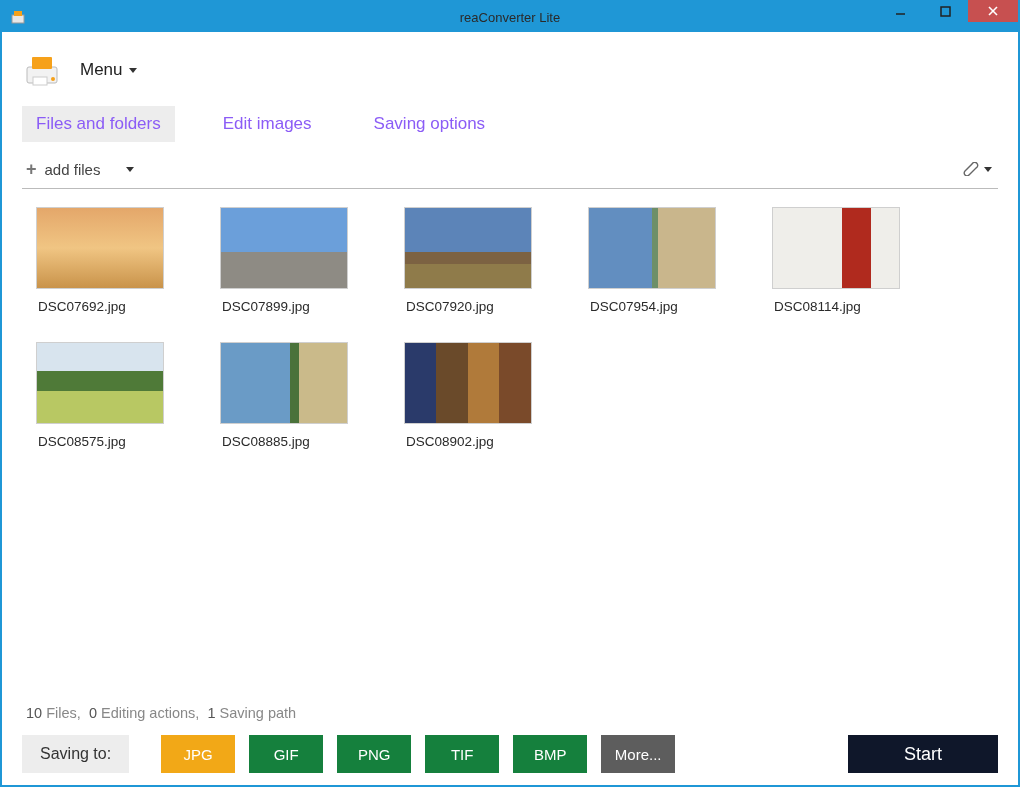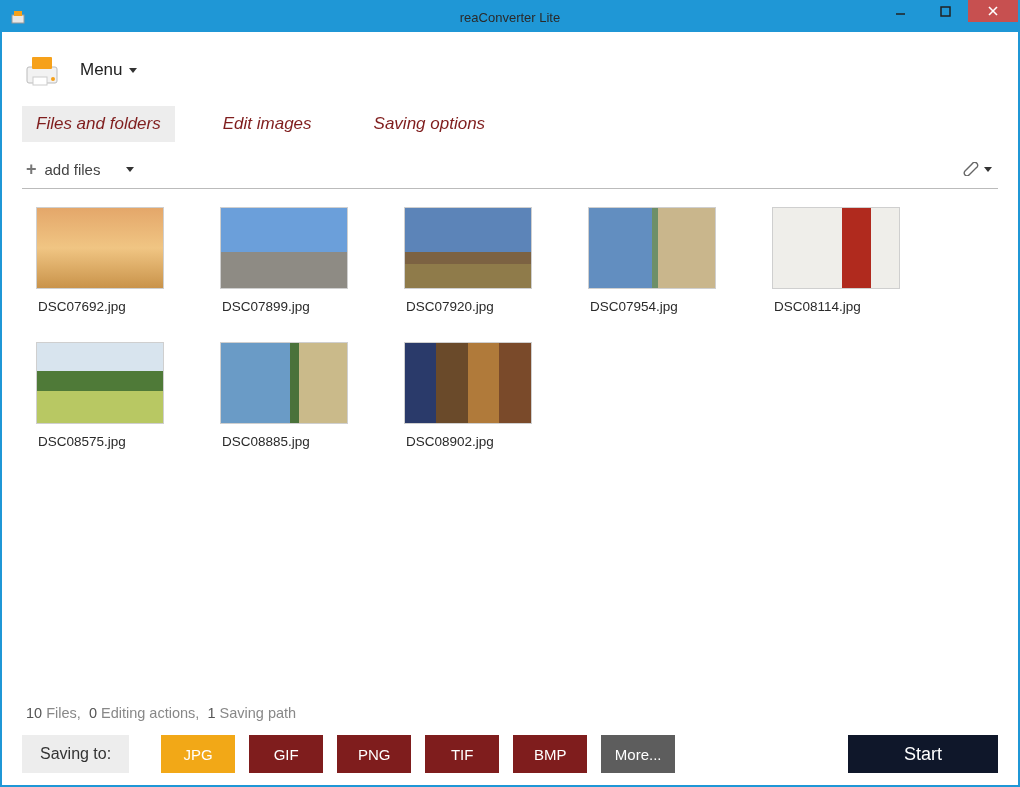--- a/index.html
+++ b/index.html
@@ -16,21 +16,21 @@
   .win-btn svg { display:block; }
 
   .client { flex: 1; background: #fff; padding: 16px 20px 12px 20px; display: flex; flex-direction: column; }
 
   .menu-row { display: flex; align-items: center; gap: 12px; margin-top: 4px; margin-bottom: 18px; }
   .app-icon { width: 40px; height: 36px; display:flex; align-items:center; justify-content:center; }
   .menu-drop { font-size: 17px; color: #222; display: flex; align-items: center; gap: 6px; cursor: pointer; padding: 4px 6px; }
   .caret-small { width:0; height:0; border-left:4px solid transparent; border-right:4px solid transparent; border-top:5px solid #333; }
 
   .tabs-row { display: flex; gap: 34px; margin-bottom: 10px; }
-  .tab { font-size: 17px; color: #7f1d1d; padding: 8px 14px; cursor: pointer; font-style: italic; }
+  .tab { font-size: 17px; color: #8b5cf6; padding: 8px 14px; cursor: pointer; }
   .tab.active { background: #ededed; }
 
   .toolbar-row { display: flex; align-items: center; justify-content: space-between; padding: 4px 2px; }
   .add-files { display: flex; align-items: center; gap: 8px; font-size: 15px; color: #444; cursor: pointer; padding: 4px 2px;}
   .plus-icon { font-size: 18px; color: #777; font-weight: bold; line-height: 1; }
   .wrench { display:flex; align-items:center; gap:4px; cursor:pointer; padding:4px;}
   .divider { height: 1px; background: #bbb; margin: 2px 0 18px 0; }
 
   .grid { display: flex; flex-wrap: wrap; gap: 28px 44px; padding-left: 14px; }
   .thumb-item { width: 140px; display: flex; flex-direction: column; gap: 10px; cursor: pointer; }
@@ -50,21 +50,21 @@
   .t9 { background: linear-gradient(to right, #2a3a6a 0% 25%, #6a4a2a 25% 50%, #b07a3a 50% 75%, #7a4a2a 75% 100%); }
 
   .spacer { flex: 1; }
 
   .status-row { font-size: 14.5px; color: #888; padding: 6px 4px 14px 4px; }
   .status-row .num { color: #555; }
 
   .bottom-row { display: flex; align-items: center; gap: 12px; }
   .convert-label { background: #ededed; color: #333; font-size: 16px; padding: 10px 18px; }
   .fmt-group { display: flex; gap: 14px; margin-left: 20px;}
-  .fmt-btn { width: 74px; height: 38px; display:flex; align-items:center; justify-content:center; font-size: 15px; color: #fff; background: #7f1d1d; cursor: pointer; }
+  .fmt-btn { width: 74px; height: 38px; display:flex; align-items:center; justify-content:center; font-size: 15px; color: #fff; background: #15803d; cursor: pointer; }
   .fmt-btn.sel { background: #f2a817; }
   .fmt-btn.more { background: #5d5d5d; }
   .start-btn { margin-left: auto; width: 150px; height: 38px; background: #0f172a; color:#fff; font-size: 18px; display:flex; align-items:center; justify-content:center; cursor:pointer; }
 </style>
 </head>
 <body>
 
 <div class="window">
 
   <div class="titlebar">

